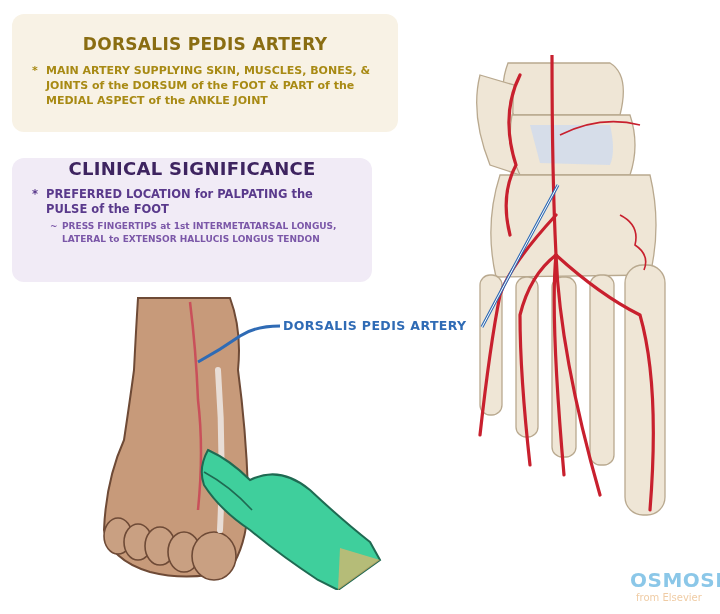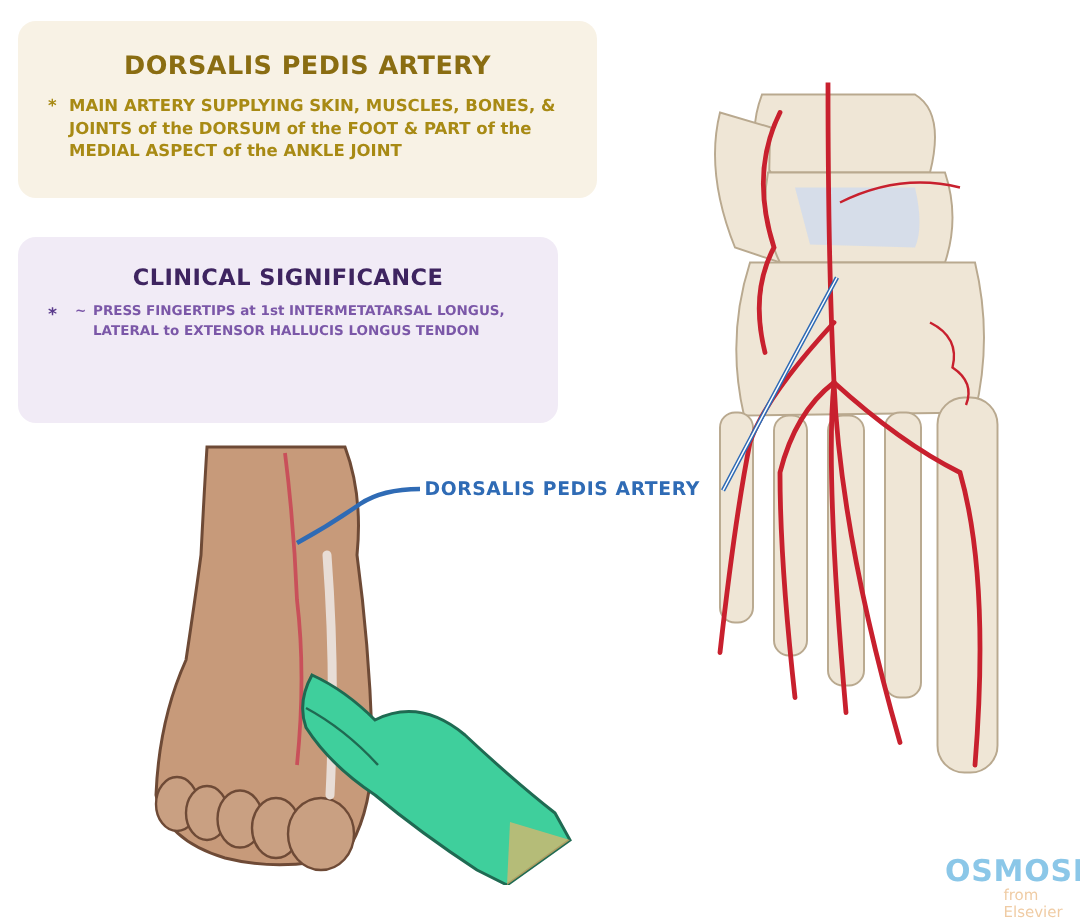--- a/index.html
+++ b/index.html
@@ -3,48 +3,49 @@
 <meta charset="utf-8">
 <style>
   html, body { margin:0; padding:0; }
   body { width:720px; height:614px; background:#ffffff; position:relative; overflow:hidden;
          font-family:"DejaVu Sans", sans-serif; }
   .card { position:absolute; border-radius:12px; box-sizing:border-box; }
   .card-def { left:12px; top:14px; width:386px; height:118px; background:#f8f2e5; }
   .card-clin { left:12px; top:158px; width:360px; height:124px; background:#f1ebf6; }
   .card h2 { margin:0; text-align:center; font-weight:bold; letter-spacing:0.3px; }
   .card-def h2 { color:#8a6d12; font-size:17px; padding-top:20px; }
-  .card-clin h2 { color:#3e2460; font-size:15px; padding-top:18px; }
+  .card-clin h2 { color:#3e2460; font-size:18px; }
   .bullet { position:relative; font-weight:bold; line-height:15px; }
   .card-def .bullet { color:#a88a14; font-size:11px; margin:9px 14px 0 34px; }
   .card-clin .bullet { color:#5a3a8c; font-size:11.5px; margin:8px 14px 0 34px; }
   .bullet .dot { position:absolute; left:-14px; top:0; }
   .sub { position:relative; color:#7b57a8; font-size:9px; font-weight:bold; line-height:13px; margin:3px 10px 0 50px; }
   .sub .tilde { position:absolute; left:-12px; top:0; }
   .callout-label { position:absolute; left:283px; top:318px; color:#2f6bb5; font-weight:bold; font-size:12.5px; letter-spacing:0.4px; }
   .ill { position:absolute; }
   .logo { position:absolute; left:612px; top:566px; width:104px; height:42px; opacity:0.55; }
   .logo .brand { position:absolute; left:18px; top:2px; font-size:20px; font-weight:bold; color:#2d9ad6; letter-spacing:0.5px; }
-  .logo .sub2 { position:absolute; left:24px; top:26px; font-size:10px; color:#e3a25a;margin-left:33px; }
+  .logo .sub2 { position:absolute; left:24px; top:26px; font-size:10px; color:#e3a25a; }
 </style>
 </head>
 <body>
 
 <div class="card card-def">
   <h2>DORSALIS PEDIS ARTERY</h2>
   <div class="bullet">
     <span class="dot">*</span>
     <span>MAIN ARTERY SUPPLYING SKIN, MUSCLES, BONES, &amp; JOINTS of the DORSUM of the FOOT &amp; PART of the MEDIAL ASPECT of the ANKLE JOINT</span>
   </div>
 </div>
 
 <div class="card card-clin">
   <h2>CLINICAL SIGNIFICANCE</h2>
   <div class="bullet">
     <span class="dot">*</span>
+    <span>PREFERRED LOCATION for PALPATING the PULSE of the FOOT</span>
   </div>
   <div class="sub">
     <span class="tilde">~</span>
     <span>PRESS FINGERTIPS at 1st INTERMETATARSAL LONGUS, LATERAL to EXTENSOR HALLUCIS LONGUS TENDON</span>
   </div>
 </div>
 
 <svg class="ill" style="left:80px;top:290px" width="310" height="300" viewBox="0 0 310 300">
 
   <path d="M58 8 L150 8 Q162 40 158 80 Q166 140 168 200 Q170 250 150 280 Q110 292 70 282 Q30 270 24 240 Q26 190 44 150 Q50 110 54 80 Q56 40 58 8 Z" fill="#c79a7a" stroke="#6e4a36" stroke-width="2"></path>

